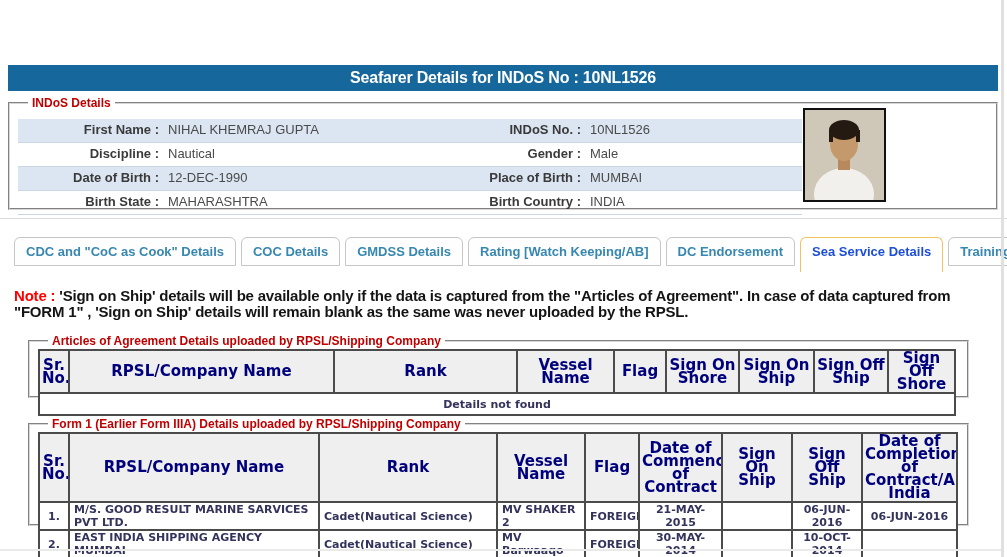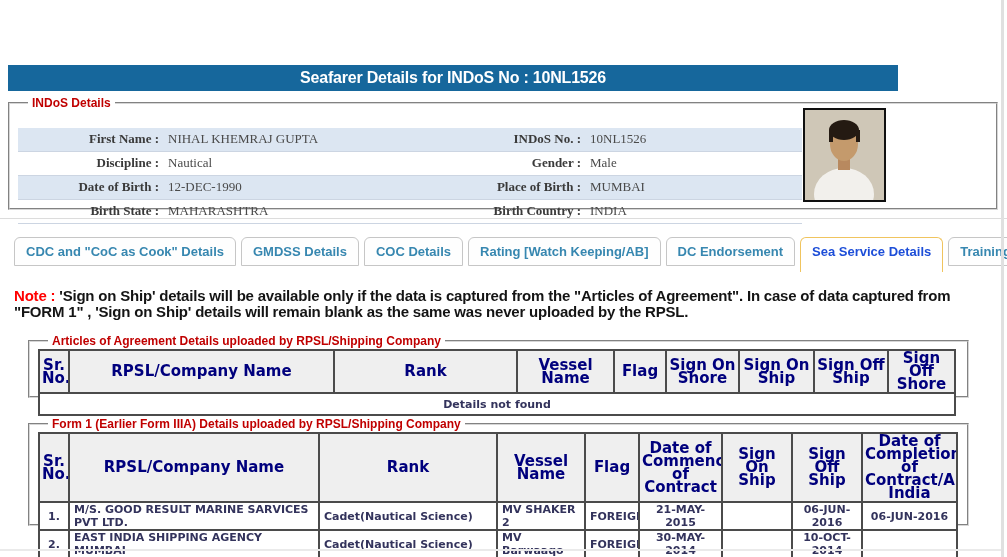--- a/index.html
+++ b/index.html
@@ -2,30 +2,30 @@
 <html><head>
 <meta charset="utf-8">
 <style>
   html,body{margin:0;padding:0;}
   body{
     width:1007px;height:557px;background:#ffffff;position:relative;overflow:hidden;
     font-family:"Liberation Sans",sans-serif;
   }
   
   .title-bar{
-    position:absolute;left:8px;top:65px;width:890px;height:26px;
+    position:absolute;left:8px;top:65px;width:990px;height:26px;
     background:#16679C;color:#fff;text-align:center;
     font-weight:bold;font-size:16px;line-height:26px;letter-spacing:-0.2px;
   }
   
   fieldset.fs{position:absolute;margin:0;box-sizing:border-box;border:2px groove #d6d6d6;padding:0 8px;background:#fff;}
   fieldset.fs legend{color:#c00000;font-size:12px;font-weight:bold;padding:0 4px;margin-left:10px;}
   .indos-fs{left:8px;top:96px;width:990px;height:114px;}
   
-  .indos-rows{margin-top:18px;width:784px;font-family:Liberation Serif, serif;}
+  .indos-rows{margin-top:9px;width:784px;}
   .irow{display:grid;grid-template-columns:148px 310px 112px auto;height:23px;line-height:22px;font-size:13px;border-bottom:1px solid #ccd5e2;}
   .irow.alt{background:#DCE6F2;}
   .ilabel{font-weight:bold;color:#3a3a3a;text-align:right;padding-right:7px;white-space:nowrap;}
   .ival{color:#4a4a4a;padding-left:2px;white-space:nowrap;}
   
   .photo{position:absolute;left:803px;top:108px;width:83px;height:94px;box-sizing:border-box;border:2px solid #101010;background:#cfc7b7;}
   .photo svg{display:block;width:100%;height:100%;}
   
   .hr2{position:absolute;top:218px;left:0;width:1007px;height:1px;background:#dcdcdc;}
   
@@ -105,22 +105,22 @@
     <ellipse cx="39" cy="20" rx="15" ry="10" fill="#241a12"></ellipse>
     <rect x="24" y="20" width="4" height="12" fill="#241a12"></rect>
     <rect x="51" y="20" width="4" height="12" fill="#241a12"></rect>
   </svg>
 </div>
 
 <div class="hr2"></div>
 
 <div class="tabs">
   <div class="tab">CDC and "CoC as Cook" Details</div>
+  <div class="tab">COC Details</div>
   <div class="tab">GMDSS Details</div>
-  <div class="tab">COC Details</div>
   <div class="tab">Rating [Watch Keeping/AB]</div>
   <div class="tab">DC Endorsement</div>
   <div class="tab active">Sea Service Details</div>
   <div class="tab">Training Details</div>
 </div>
 
 <div class="note">
   <span class="note-red">Note :</span>
   <span>'Sign on Ship' details will be available only if the data is captured from the "Articles of Agreement". In case of data captured from "FORM 1" , 'Sign on Ship' details will remain blank as the same was never uploaded by the RPSL.</span>
 </div>

